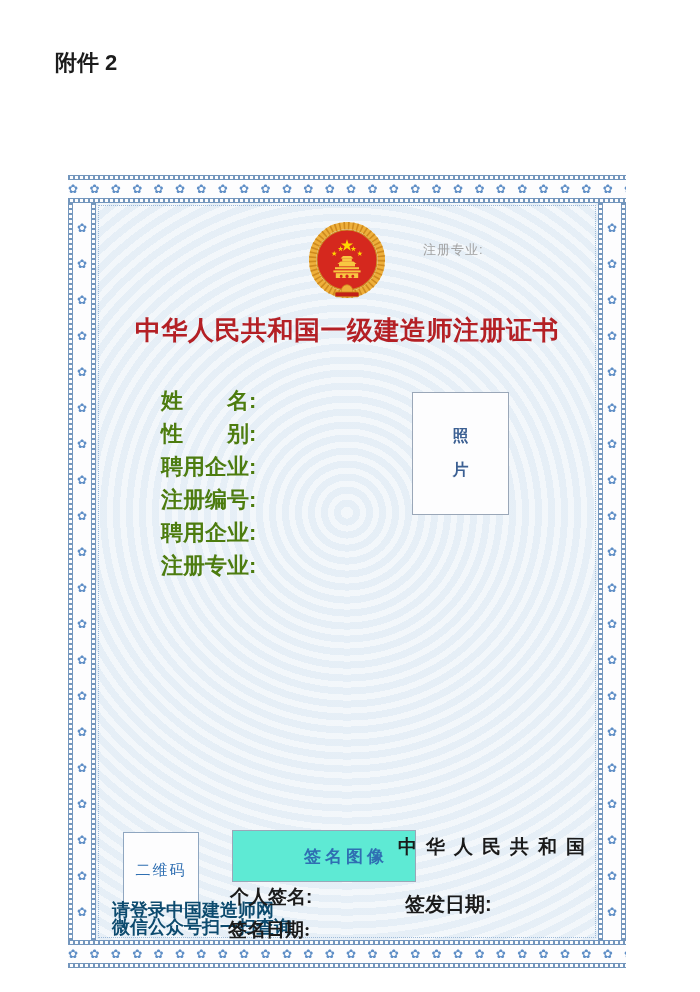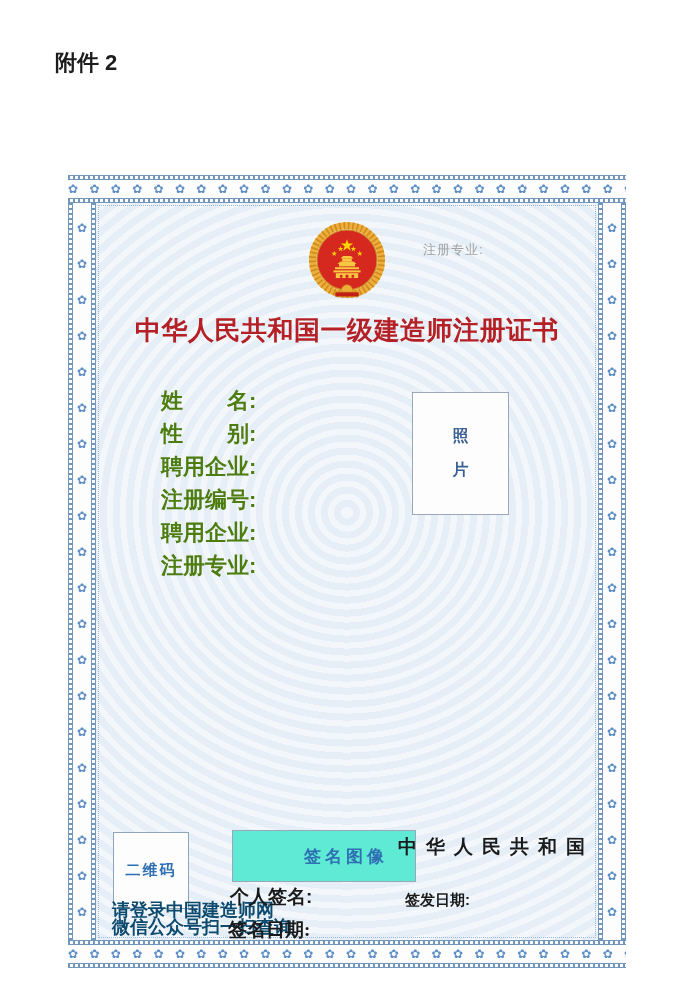--- a/index.html
+++ b/index.html
@@ -41,35 +41,35 @@
   .cert-title{position:absolute;left:0;top:138px;width:100%;text-align:center;
               font-size:26px;font-weight:bold;color:#b42025;letter-spacing:.5px;}
 
   .fields{position:absolute;left:77px;top:216px;display:flex;flex-direction:column;gap:13px;}
   .field-row{font-size:22px;line-height:20px;font-weight:bold;color:#4d7c0f;margin-left:16px;}
 
   .photo-box{position:absolute;left:344px;top:217px;width:95px;height:121px;background:#fdfdfe;
              border:1px solid #9aa7b8;display:flex;flex-direction:column;align-items:center;
              justify-content:center;gap:13px;color:#3c6093;font-size:16px;font-weight:600;}
 
-  .qr-box{position:absolute;left:45px;top:657px;width:74px;height:75px;background:#fdfdfe;
+  .qr-box{position:absolute;left:55px;top:657px;width:74px;height:75px;background:#fdfdfe;
           border:1px solid #8fa6c0;display:flex;align-items:center;justify-content:center;
-          color:#2f6fb2;font-size:15px;font-weight:bold;letter-spacing:2px;}
+          color:#2f6fb2;font-size:15px;font-weight:normal;letter-spacing:2px;}
   .qr-hints{position:absolute;left:44px;top:727px;font-size:18px;font-weight:600;
             color:#0c4a6e;line-height:17px;white-space:nowrap;}
 
   .sig-box{position:absolute;left:164px;top:655px;width:138px;height:50px;background:#5eead4;
            border:1px solid #9aa7b8;display:flex;align-items:center;justify-content:center;
            color:#2f6fb2;font-size:17px;font-weight:bold;letter-spacing:4px;padding-left:44px;}
   .personal-sig{position:absolute;left:162px;top:709px;font-size:19px;font-weight:bold;}
   .sig-date{position:absolute;left:160px;top:742px;font-size:19px;font-weight:bold;font-family:Liberation Serif, serif;}
 
   .issuer{position:absolute;left:320px;top:661px;width:216px;text-align:center;}
   .issuer div{font-size:19px;font-weight:bold;letter-spacing:9px;line-height:22px;margin-bottom:8px;white-space:nowrap;}
-  .issue-date{position:absolute;left:337px;top:716px;font-size:15px;font-weight:bold;}
+  .issue-date{position:absolute;left:337px;top:716px;font-size:20px;font-weight:bold;}
 </style>
 </head>
 <body>
 
 <div class="page">
 
   <div class="attachment-label">附件 2</div>
 
 
   <div class="cert">

